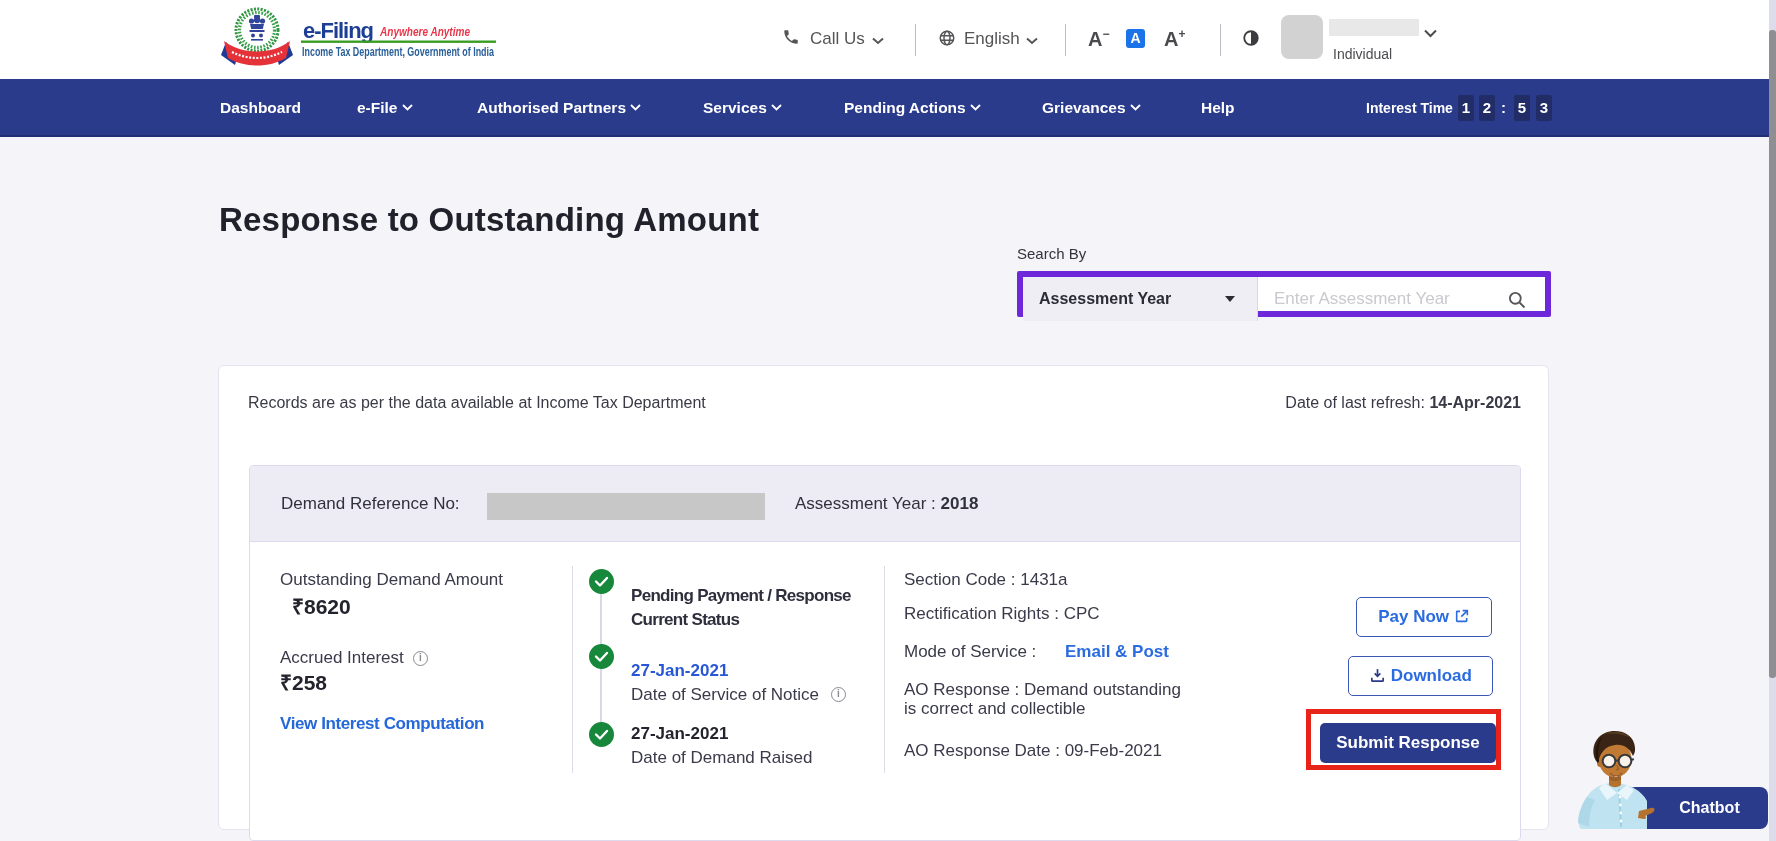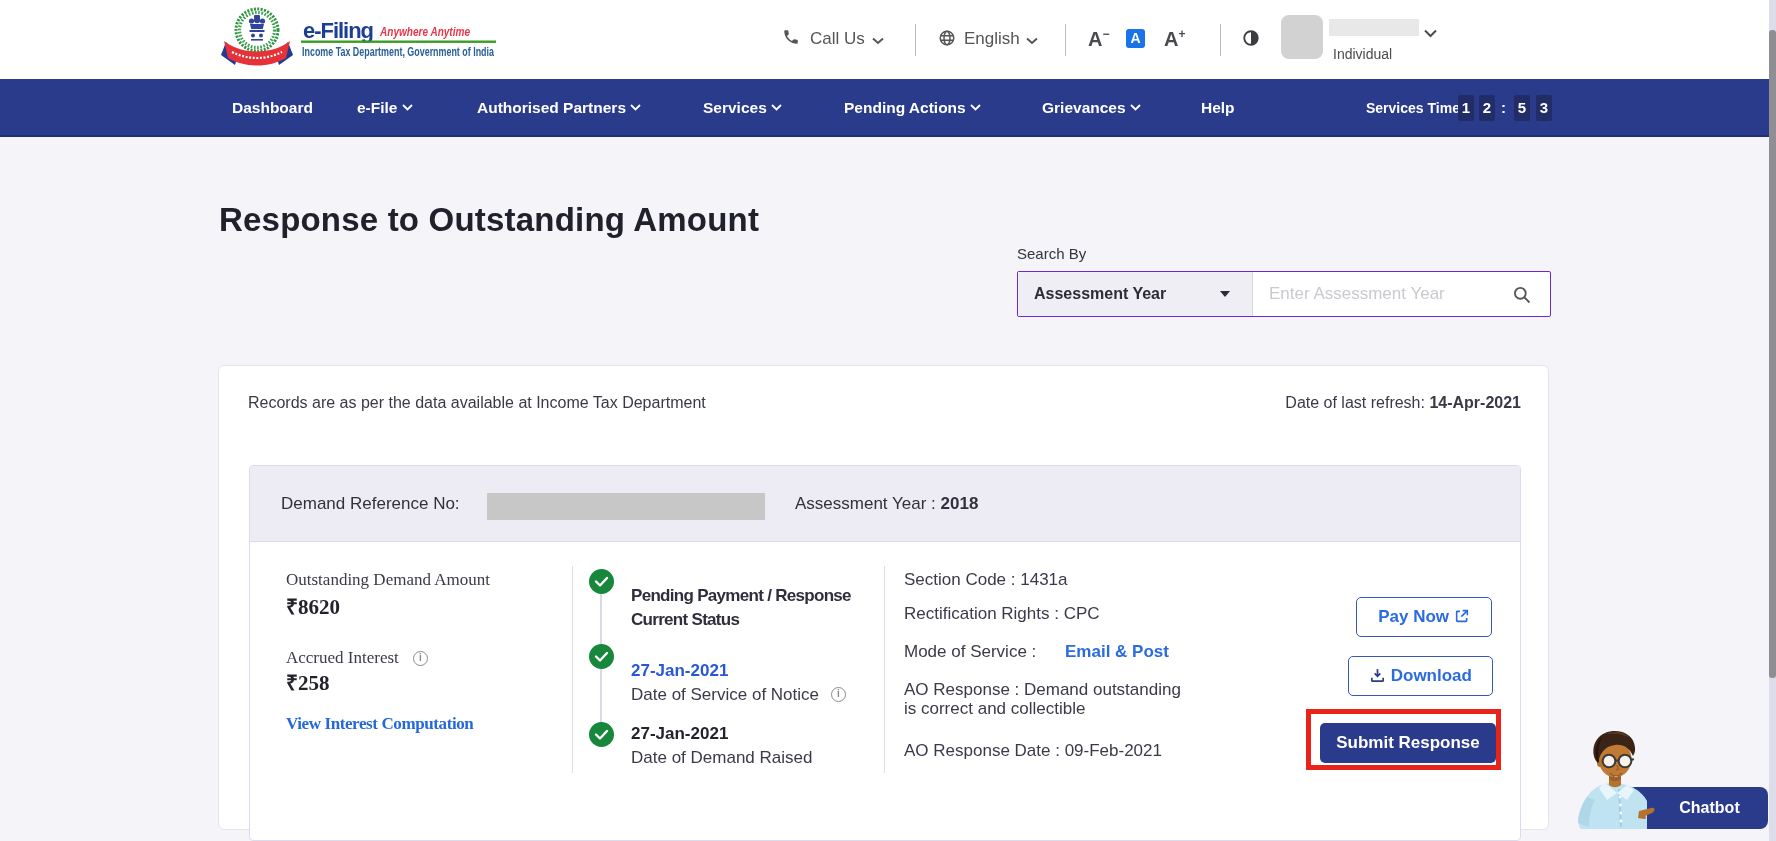--- a/index.html
+++ b/index.html
@@ -11,37 +11,37 @@
   #navbar { position:absolute; left:0; top:79px; width:1769px; height:58px; background:#2b3b8c; border-bottom:2px solid #232f74; }
   .navitem { position:absolute; top:0; height:58px; line-height:58px; color:#ffffff; font-weight:bold; font-size:15.5px; }
   
   .sessbox { position:absolute; top:16px; width:16px; height:26px; background:#222d68; color:#fff; font-weight:bold; font-size:15px; text-align:center; line-height:26px; border-radius:2px; }
   
   .hright { color:#555558; font-size:17px; }
   
   #pagetitle { position:absolute; left:219px; top:201px; font-size:33px; font-weight:bold; color:#21212b; letter-spacing:0.2px; }
   
   #searchby { position:absolute; left:1017px; top:245px; font-size:15px; color:#33333d; }
-  #searchbar { position:absolute; left:1017px; top:271px; width:534px; height:46px; background:#ffffff; border:1px solid #6d28d9; border-radius:2px; }
+  #searchbar { position:absolute; left:1017px; top:271px; width:534px; height:46px; background:#ffffff; border:6px solid #6d28d9; border-radius:2px; }
   #searchdd { position:absolute; left:0; top:0; width:235px; height:44px; background:#efeef4; border-right:1px solid #d8d8e0; }
   #searchdd .lbl { position:absolute; left:16px; top:13px; font-size:16px; font-weight:bold; color:#2c2c36; }
   #searchdd .tri { position:absolute; right:22px; top:19px; width:0; height:0; border-left:5px solid transparent; border-right:5px solid transparent; border-top:6px solid #2c2c36; }
   #searchph { position:absolute; left:251px; top:12px; font-size:17px; color:#c9c9cf; }
   
   #card { position:absolute; left:218px; top:365px; width:1331px; height:465px; background:#ffffff; border:1px solid #e4e4ef; border-radius:6px; }
   #records { position:absolute; left:29px; top:28px; font-size:16px; font-weight:normal; color:#3a3a47; }
   #refresh { position:absolute; right:27px; top:28px; font-size:16px; color:#3a3a47; }
   
   #panel { position:absolute; left:30px; top:99px; width:1272px; height:376px; background:#ffffff; border:1px solid #dcdaec; border-radius:4px; }
   #panelhead { position:absolute; left:0; top:0; width:100%; height:76px; background:#edecf5; border-bottom:1px solid #dcdaec; border-radius:4px 4px 0 0; }
   #panelhead .t1 { position:absolute; left:31px; top:28px; font-size:17px; color:#31313e; }
   #panelhead .redact { position:absolute; left:237px; top:27px; width:278px; height:27px; background:#c7c7c7; }
   #panelhead .t2 { position:absolute; left:545px; top:28px; font-size:17px; color:#31313e; }
   
-  .lc { position:absolute; left:286px; font-size:17px; color:#3a3a4a;font-family:Liberation Serif, serif; }
+  .lc { position:absolute; left:280px; font-size:17px; color:#3a3a4a; }
   .amt { font-size:21px; font-weight:bold; color:#23232e; }
   .bluelink { color:#2468d9; font-weight:bold; }
   
   .dc { position:absolute; left:904px; font-size:17px; color:#3a3a4a; }
   
   .obtn { position:absolute; left:1356px; width:136px; height:40px; border:1.5px solid #3b57b4; border-radius:5px; background:#fff; color:#2b6be0; font-weight:bold; font-size:17px; text-align:center; line-height:38px; }
   #submitwrap { position:absolute; left:1306px; top:709px; width:195px; height:61px; border:5px solid #e8231a; }
   #submitbtn { position:absolute; left:9px; top:9px; width:176px; height:40px; background:#2b3b8c; border-radius:5px; color:#ffffff; font-weight:bold; font-size:17px; text-align:center; line-height:40px; }
   
   .tl-line { position:absolute; left:600px; top:581px; width:2px; height:154px; background:#d9d9e6; }
@@ -50,38 +50,38 @@
   
   .info { display:inline-block; width:15px; height:15px; border:1.5px solid #8a8a90; border-radius:50%; font-size:10px; color:#8a8a90; text-align:center; line-height:12px; font-weight:bold; vertical-align:1px; }
   
   #sbtrack { position:absolute; right:0; top:0; width:7px; height:841px; background:#dcdcea; }
   #sbthumb { position:absolute; right:0; top:30px; width:7px; height:648px; background:#8f8f93; border-radius:3px; }
 </style>
 </head>
 <body>
 <div id="header"></div>
 <div id="navbar">
-  <div class="navitem" style="left:232px;">Dashboard</div>
+  <div class="navitem" style="left:220px;">Dashboard</div>
   <div class="navitem" style="left:357px;">e-File <svg width="11" height="7" viewBox="0 0 11 7" style="vertical-align:2px;">
         <path d="M1 1 L5.5 5.5 L10 1" fill="none" stroke="#ffffff" stroke-width="1.8"></path>
       </svg></div>
   <div class="navitem" style="left:477px;">Authorised Partners <svg width="11" height="7" viewBox="0 0 11 7" style="vertical-align:2px;">
         <path d="M1 1 L5.5 5.5 L10 1" fill="none" stroke="#ffffff" stroke-width="1.8"></path>
       </svg></div>
   <div class="navitem" style="left:703px;">Services <svg width="11" height="7" viewBox="0 0 11 7" style="vertical-align:2px;">
         <path d="M1 1 L5.5 5.5 L10 1" fill="none" stroke="#ffffff" stroke-width="1.8"></path>
       </svg></div>
   <div class="navitem" style="left:844px;">Pending Actions <svg width="11" height="7" viewBox="0 0 11 7" style="vertical-align:2px;">
         <path d="M1 1 L5.5 5.5 L10 1" fill="none" stroke="#ffffff" stroke-width="1.8"></path>
       </svg></div>
   <div class="navitem" style="left:1042px;text-align:center;">Grievances <svg width="11" height="7" viewBox="0 0 11 7" style="vertical-align:2px;">
         <path d="M1 1 L5.5 5.5 L10 1" fill="none" stroke="#ffffff" stroke-width="1.8"></path>
       </svg></div>
   <div class="navitem" style="left:1201px;">Help</div>
-  <div class="navitem" style="left:1366px; font-size:14px;">Services Time</div>
+  <div class="navitem" style="left:1366px; font-size:14px;">Interest Time</div>
   <div class="sessbox" style="left:1458px;">1</div>
   <div class="sessbox" style="left:1479px;">2</div>
   <div class="navitem" style="left:1501px; font-size:15px;">:</div>
   <div class="sessbox" style="left:1514px;">5</div>
   <div class="sessbox" style="left:1536px;">3</div>
 </div>
 
 <div id="logo" class="abs" style="left:218px; top:6px; width:300px; height:68px;">
   <svg width="300" height="68" viewBox="0 0 300 68">
 
@@ -176,21 +176,21 @@
       <span class="redact"></span>
       <span class="t2">Assessment Year : <b>2018</b></span>
     </div>
   </div>
 </div>
 
 <div class="abs" style="left:572px; top:566px; width:1px; height:207px; background:#dcdce8;"></div>
 <div class="abs" style="left:884px; top:566px; width:1px; height:207px; background:#dcdce8;"></div>
 
 <div class="abs lc" style="top:570px;">Outstanding Demand Amount</div>
-<div class="abs lc amt" style="top:592px;">₹8620</div>
+<div class="abs lc amt" style="top:592px;margin-left:12px;">₹8620</div>
 <div class="abs lc" style="top:648px;">Accrued Interest</div>
 <span class="info abs" style="left:413px; top:651px;">i</span>
 <div class="abs lc amt" style="top:668px;">₹258</div>
 <div class="abs lc bluelink" style="top:714px; font-size:17px; letter-spacing:-0.4px;">View Interest Computation</div>
 
 <div class="tl-line"></div>
 <div class="tl-circ" style="top:569px;"><svg width="25" height="25" viewBox="0 0 25 25">
       <path d="M7 12.5 L11 16.5 L18 9" fill="none" stroke="#fff" stroke-width="2.4" stroke-linecap="round" stroke-linejoin="round"></path>
     </svg></div>
 <div class="tl-circ" style="top:644px;"><svg width="25" height="25" viewBox="0 0 25 25">

